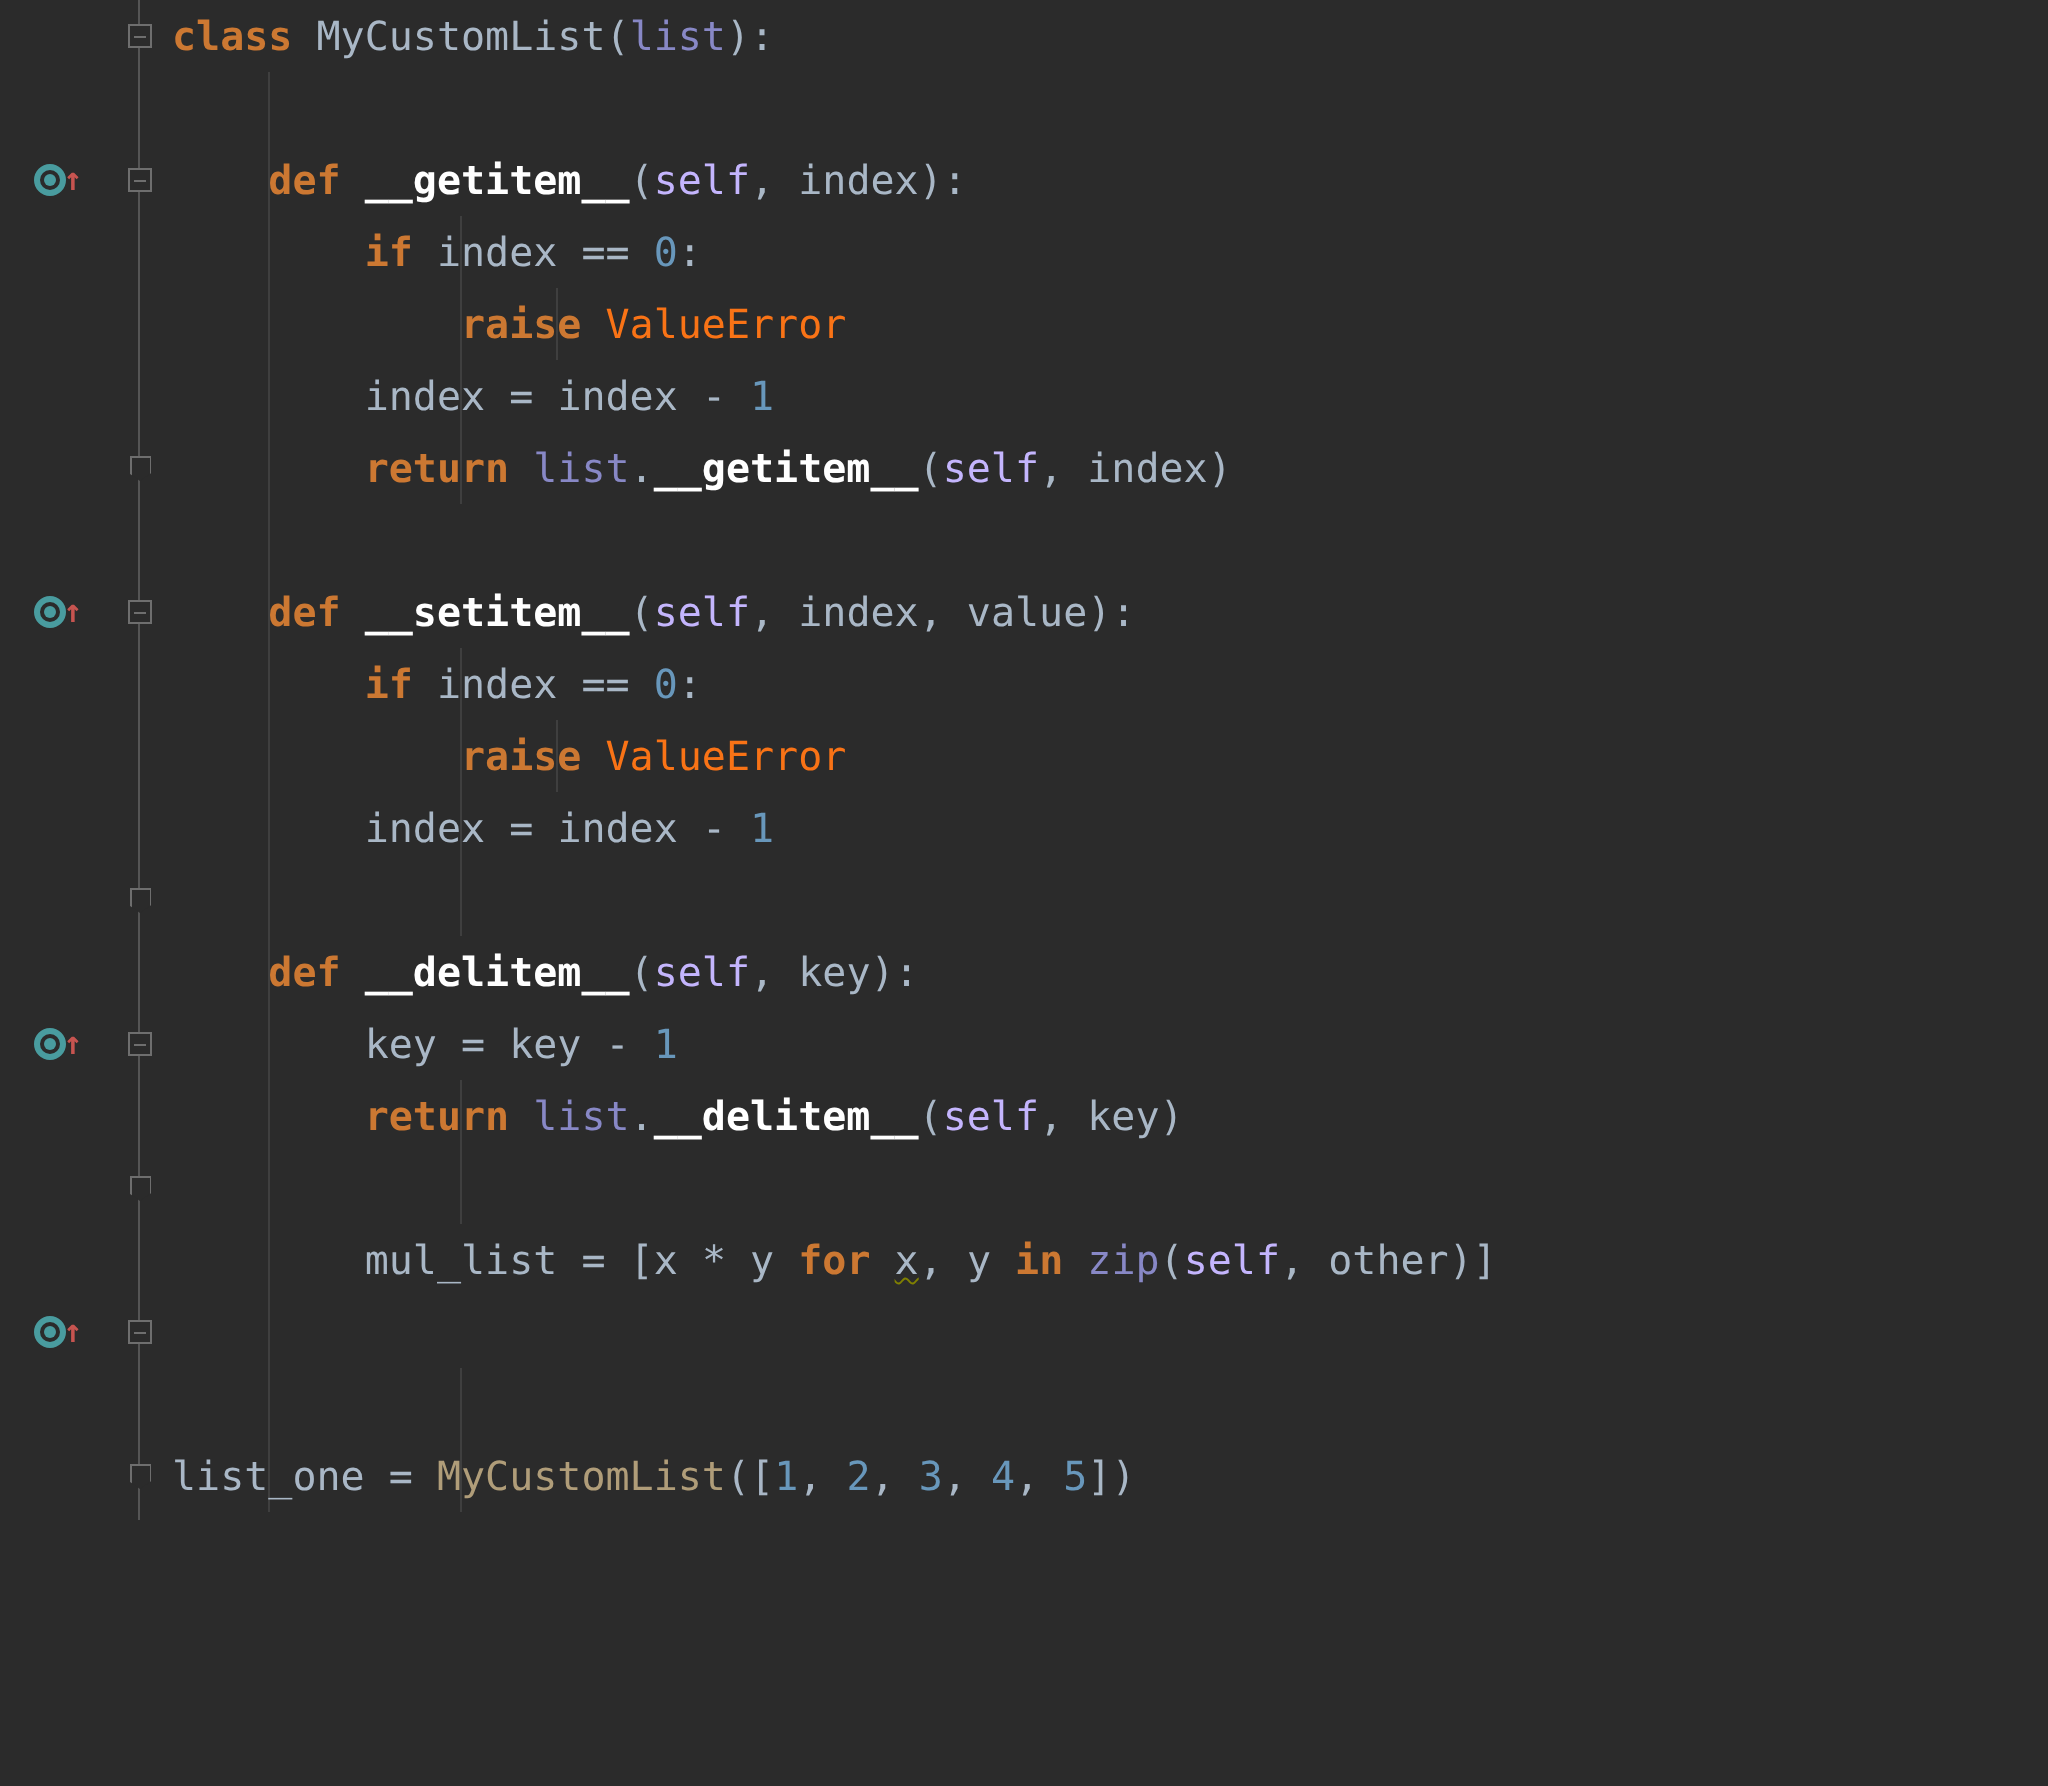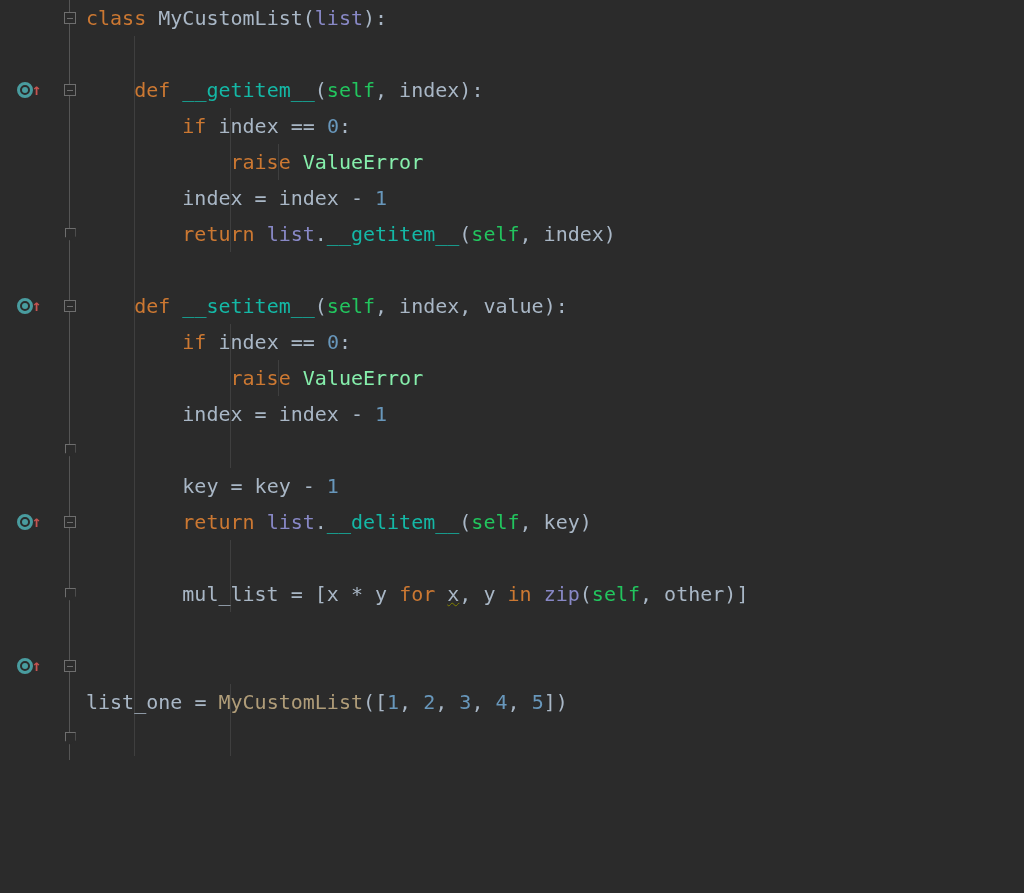--- a/index.html
+++ b/index.html
@@ -120,29 +120,29 @@
     position: relative;
   }
   .indent-guide {
     position: absolute;
     width: 1px;
     background: #3f3f3f;
     top: 0;
     bottom: 0;
   }
   
-  .kw { color: #cc7832; }
+  .kw { color: #cc7832; font-weight: bold; }
   .cls { color: #a9b7c6; }
   .builtin { color: #8888c6; text-align: center; }
-  .fn { color: #14b8a6; }
-  .paramself { color: #22c55e; }
+  .fn { color: #ffffff; font-weight: bold; }
+  .paramself { color: #c4b5fd; }
   .num { color: #6897bb; }
   .op { color: #a9b7c6; }
   .ident { color: #a9b7c6; text-align: right; }
-  .err { color: #86efac; }
+  .err { color: #f97316; }
   .call { color: #b09d79; }
   .warn { text-decoration: underline wavy #808000; text-decoration-thickness: 1px; }
 </style>
 </head>
 <body>
 
 <div class="editor">
 
   <div class="gutter">
     <div class="gutter-item" style="top:72px">
@@ -232,20 +232,21 @@
 
     <div class="line">        <span class="kw">if</span><span> </span><span class="ident">index</span><span> </span><span class="op">==</span><span> </span><span class="num">0</span><span>:</span></div>
 
     <div class="line">            <span class="kw">raise</span><span> </span><span class="err">ValueError</span></div>
 
     <div class="line">        <span class="ident">index</span><span> </span><span class="op">=</span><span> </span><span class="ident">index</span><span> </span><span class="op">-</span><span> </span><span class="num">1</span></div>
 
 
     <div class="line"></div>
 
+    <div class="line">    <span class="kw">def</span><span> </span><span class="fn">__delitem__</span><span>(</span><span class="paramself">self</span><span>,</span><span> </span><span class="ident">key</span><span>)</span><span>:</span></div>
 
     <div class="line">        <span class="ident">key</span><span> </span><span class="op">=</span><span> </span><span class="ident">key</span><span> </span><span class="op">-</span><span> </span><span class="num">1</span></div>
 
     <div class="line">        <span class="kw">return</span><span> </span><span class="builtin">list</span><span>.</span><span class="fn">__delitem__</span><span>(</span><span class="paramself">self</span><span>,</span><span> </span><span class="ident">key</span><span>)</span></div>
 
     <div class="line"></div>
 
 
     <div class="line">        <span class="ident">mul_list</span><span> </span><span class="op">=</span><span> </span><span>[</span><span class="ident">x</span><span> </span><span class="op">*</span><span> </span><span class="ident">y</span><span> </span><span class="kw">for</span><span> </span><span class="ident warn">x</span><span>,</span><span> </span><span class="ident">y</span><span> </span><span class="kw">in</span><span> </span><span class="builtin">zip</span><span>(</span><span class="paramself">self</span><span>,</span><span> </span><span class="ident">other</span><span>)</span><span>]</span></div>
 

